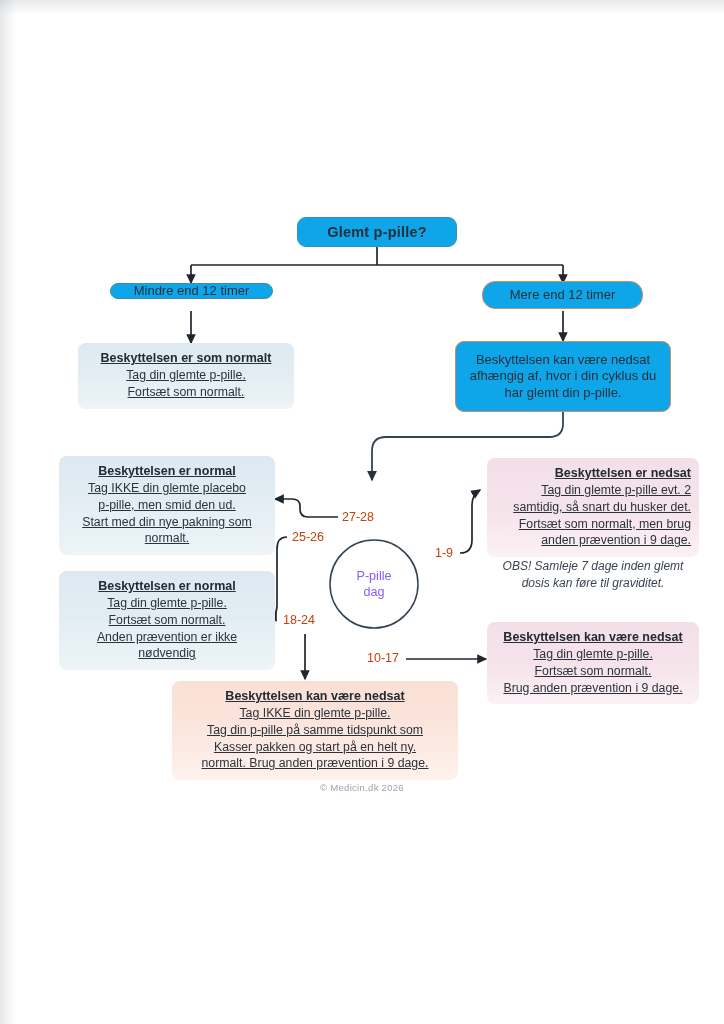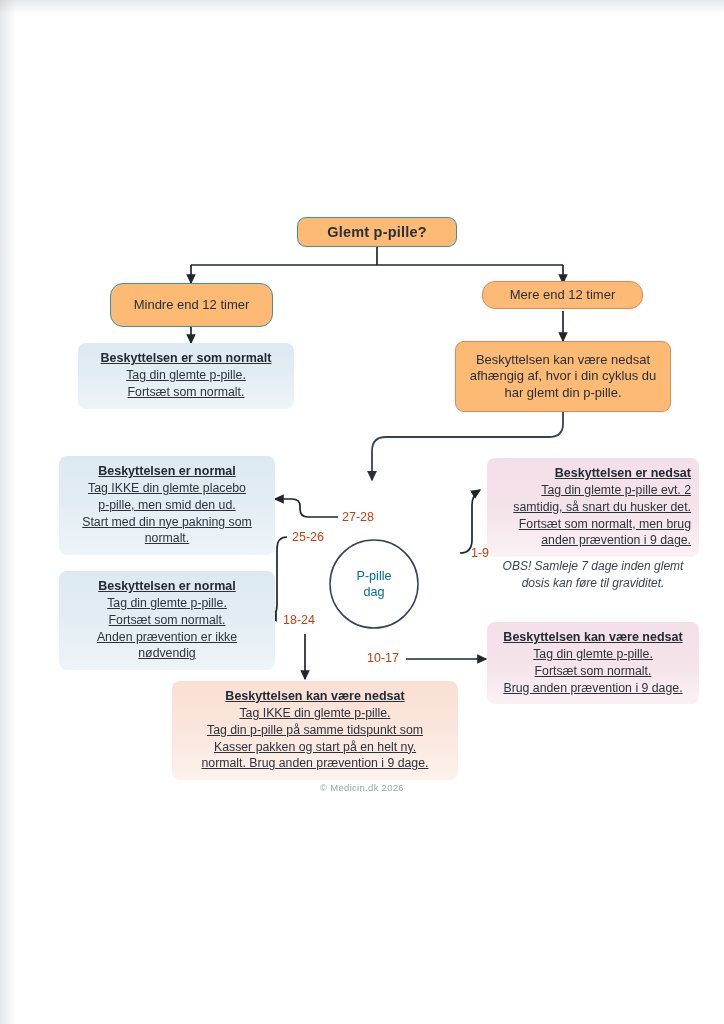--- a/index.html
+++ b/index.html
@@ -29,21 +29,21 @@
     content:"";position:absolute;left:0;right:0;top:0;height:14px;
     background:linear-gradient(to bottom,rgba(170,175,180,.28),rgba(255,255,255,0));
   }
   svg#wires{position:absolute;left:0;top:0;width:724px;height:1024px;pointer-events:none;}
 
   .node{position:absolute;box-sizing:border-box;text-align:center;}
 
   
   .pill{
     border-radius:9px;
-    background:#fdba74;
+    background:#0ea5e9;
     display:flex;align-items:center;justify-content:center;
   }
   .pill.blue{border:1.6px solid #3e8fae;}
   .pill.orange{border:1.4px solid #d9895e;}
   .pill .txt{font-size:13px;line-height:1.25;color:#27303a;}
   .pill.title .txt{font-weight:bold;font-size:14.5px;letter-spacing:.2px;}
 
   
   .soft{
     padding:7px 8px 8px;
@@ -56,21 +56,21 @@
   .soft .hd{font-weight:bold;font-size:12.5px;line-height:1.35;color:#222a33;}
   .soft .bd{font-size:12.3px;line-height:1.37;color:#2b333c;}
 
   .note{position:absolute;text-align:center;font-style:italic;font-size:12px;line-height:1.4;color:#3a4450;}
 
   .edge-label{
     position:absolute;font-size:12.5px;color:#c2410c;
     white-space:nowrap;
   }
   .circle-label{
-    position:absolute;text-align:center;font-size:12.6px;line-height:1.3;color:#0369a1;
+    position:absolute;text-align:center;font-size:12.6px;line-height:1.3;color:#8b5cf6;
   }
   .copyright{
     position:absolute;text-align:center;font-size:9.5px;color:#9aa3ad;width:100%;
     letter-spacing:.3px;
   }
 </style>
 </head>
 <body>
 
 <div id="sheet">
@@ -117,21 +117,21 @@
 
     <path d="M406,659 L486,659" stroke="#1f262e" stroke-width="1.7" fill="none" marker-end="url(#arrow)"></path>
 
     <circle cx="374" cy="584" r="44" fill="none" stroke="#334354" stroke-width="1.5"></circle>
   </svg>
 
   <div class="node pill blue title" style="left:297px;top:217px;width:160px;height:30px;">
     <span class="txt">Glemt p-pille?</span>
   </div>
 
-  <div class="node pill blue" style="left:110px;top:283px;width:163px;height:44px;border-radius:13px;">
+  <div class="node pill blue" style="left:110px;top:283px;width:163px;height:16px;border-radius:13px;">
     <span class="txt">Mindre end 12 timer</span>
   </div>
 
   <div class="node pill orange" style="left:482px;top:281px;width:161px;height:28px;border-radius:13px;">
     <span class="txt">Mere end 12 timer</span>
   </div>
 
   <div class="node soft blue" style="left:78px;top:343px;width:216px;">
     <div class="hd">Beskyttelsen er som normalt</div>
     <div class="bd">Tag din glemte p-pille.</div>
@@ -189,18 +189,18 @@
   </div>
 
   <div class="circle-label" style="left:334px;top:568px;width:80px;">
     <div>P-pille</div>
     <div>dag</div>
   </div>
 
   <div class="edge-label" style="left:342px;top:510px;">27-28</div>
   <div class="edge-label" style="left:292px;top:530px;">25-26</div>
   <div class="edge-label" style="left:283px;top:613px;">18-24</div>
-  <div class="edge-label" style="left:435px;top:546px;margin-left:36px;">1-9</div>
+  <div class="edge-label" style="left:435px;top:546px;">1-9</div>
   <div class="edge-label" style="left:367px;top:651px;">10-17</div>
 
   <div class="copyright" style="left:0;top:782px;">© Medicin.dk 2026</div>
 
 </div>
 
 </body></html>

